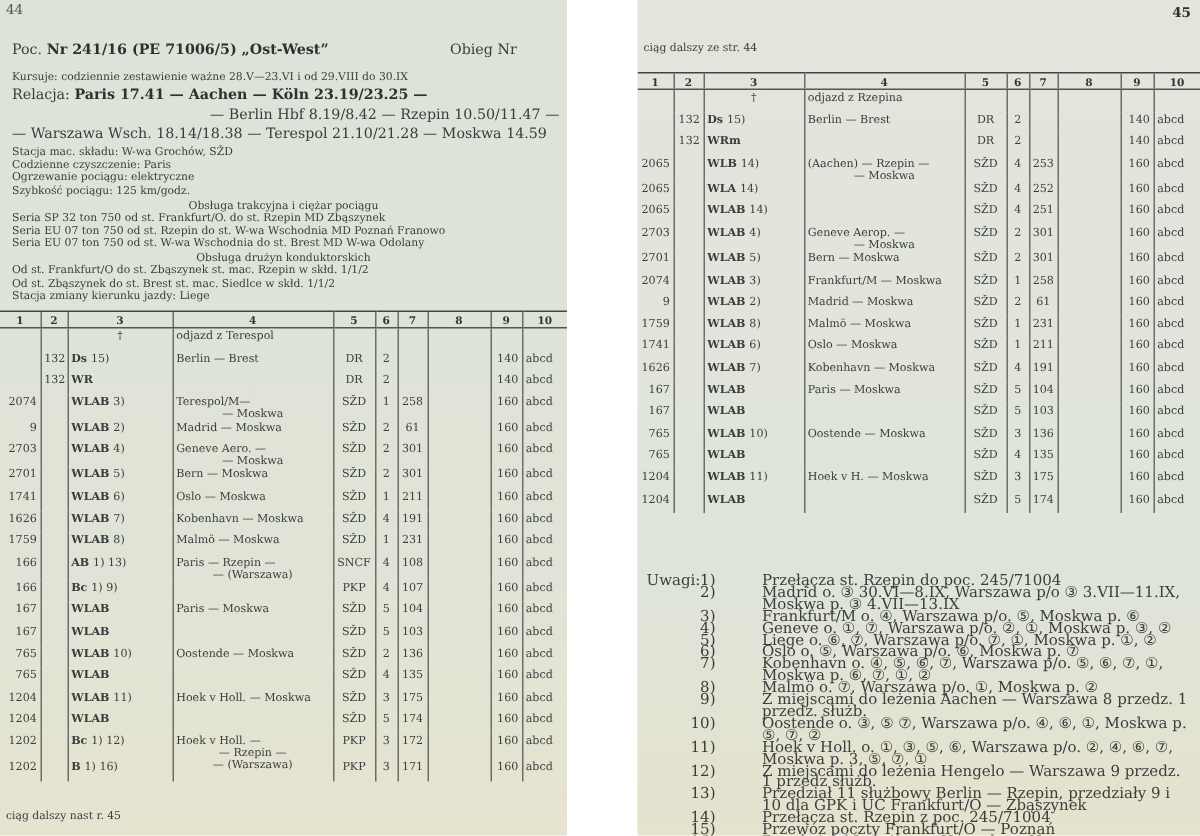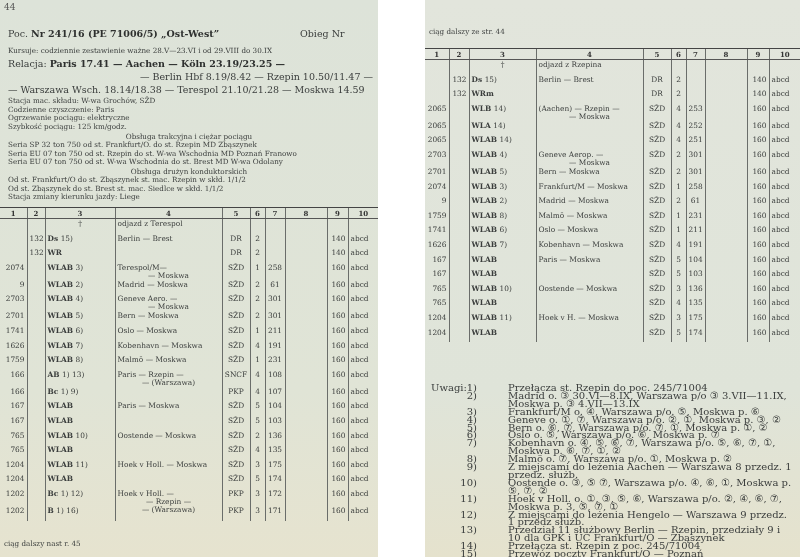--- a/index.html
+++ b/index.html
@@ -1,18 +1,18 @@
 <!DOCTYPE html>
 <html><head>
 <meta charset="utf-8">
 <style>
   html, body { margin:0; padding:0; }
   body { width:800px; height:557px; background:#ffffff; position:relative; overflow:hidden;
          font-family:"DejaVu Serif", serif; color:#3a3d3c; }
-  .page { position:absolute; top:0; height:557px; background:#dfe4da; overflow:hidden;padding-left:40px; }
+  .page { position:absolute; top:0; height:557px; background:#dfe4da; overflow:hidden; }
   #left { left:0; width:378px; background:linear-gradient(180deg,#dde3d9 0%,#e0e4d6 70%,#e6e3cf 100%); }
   #right { left:425px; width:375px; background:linear-gradient(180deg,#e2e5dc 0%,#dfe4d9 70%,#e5e2cd 100%); }
   .abs { position:absolute; white-space:nowrap; }
   .pgnum { font-size:9px; color:#555; }
   .hdr { font-size:9.5px; }
   .b { font-weight:bold; color:#2e302f; }
   .small { font-size:7.2px; line-height:8.6px; }
   .center { text-align:center; }
   table.tt { position:absolute; border-collapse:collapse; font-size:7.4px; table-layout:fixed; }
   table.tt th { font-size:7px; font-weight:bold; border-top:1.5px solid #444; border-bottom:1px solid #555;
@@ -629,21 +629,21 @@
         <div class="row">
           <span class="k">3)</span>
           <span class="v">Frankfurt/M o. ④, Warszawa p/o. ⑤, Moskwa p. ⑥</span>
         </div>
         <div class="row">
           <span class="k">4)</span>
           <span class="v">Geneve o. ①, ⑦, Warszawa p/o. ②, ①, Moskwa p. ③, ②</span>
         </div>
         <div class="row">
           <span class="k">5)</span>
-          <span class="v">Bern o. ⑥, ⑦, Warszawa p/o. ⑦, ①, Moskwa p. ①, ②</span>
+          <span class="v">Liege o. ⑥, ⑦, Warszawa p/o. ⑦, ①, Moskwa p. ①, ②</span>
         </div>
         <div class="row">
           <span class="k">6)</span>
           <span class="v">Oslo o. ⑤, Warszawa p/o. ⑥, Moskwa p. ⑦</span>
         </div>
         <div class="row">
           <span class="k">7)</span>
           <span class="v">Kobenhavn o. ④, ⑤, ⑥, ⑦, Warszawa p/o. ⑤, ⑥, ⑦, ①, Moskwa p. ⑥, ⑦, ①, ②</span>
         </div>
         <div class="row">

